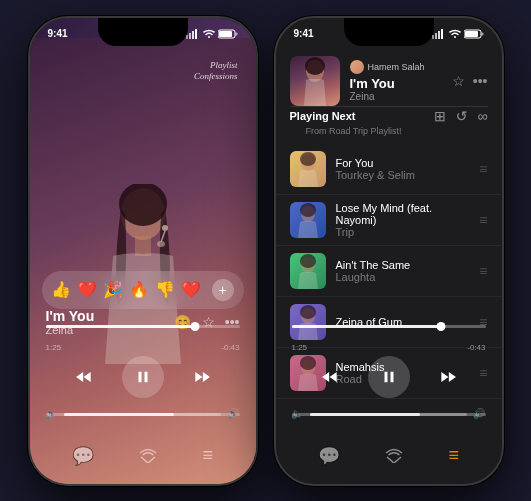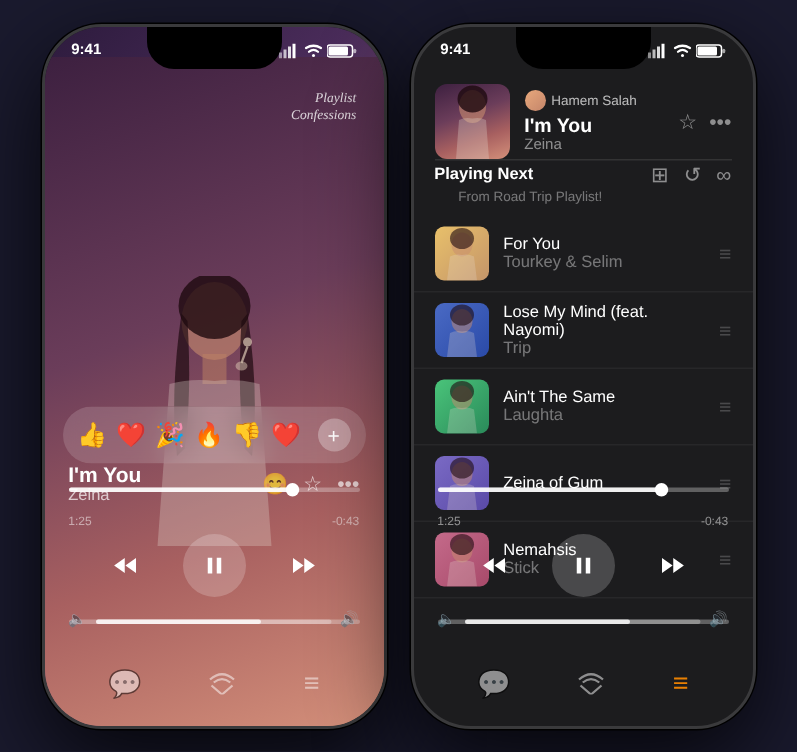--- a/index.html
+++ b/index.html
@@ -750,21 +750,21 @@
       <div class="queue-item">
       <div class="queue-thumb qt-5" style="background: linear-gradient(135deg, #c46a8a, #a84a6a);">
         <svg viewBox="0 0 36 36" width="36" height="36" xmlns="http://www.w3.org/2000/svg">
           <ellipse cx="18" cy="12" rx="7" ry="8" fill="rgba(200,140,110,0.5)"></ellipse>
           <ellipse cx="18" cy="8" rx="8" ry="7" fill="rgba(30,10,15,0.6)"></ellipse>
           <path d="M10,20 Q14,18 18,19 Q22,18 26,20 L28,36 L8,36 Z" fill="rgba(230,220,210,0.25)"></path>
         </svg>
       </div>
       <div class="queue-item-info">
         <div class="queue-item-title">Nemahsis</div>
-        <div class="queue-item-artist">Stick</div>
+        <div class="queue-item-artist">Road</div>
       </div>
       <div class="queue-item-drag">≡</div>
     </div>
     </div>
 
   <div class="progress-bar-container">
     <div class="progress-bar">
       <div class="progress-fill" style="width: 77%"></div>
       <div class="progress-thumb" style="left: 77%"></div>
     </div>

